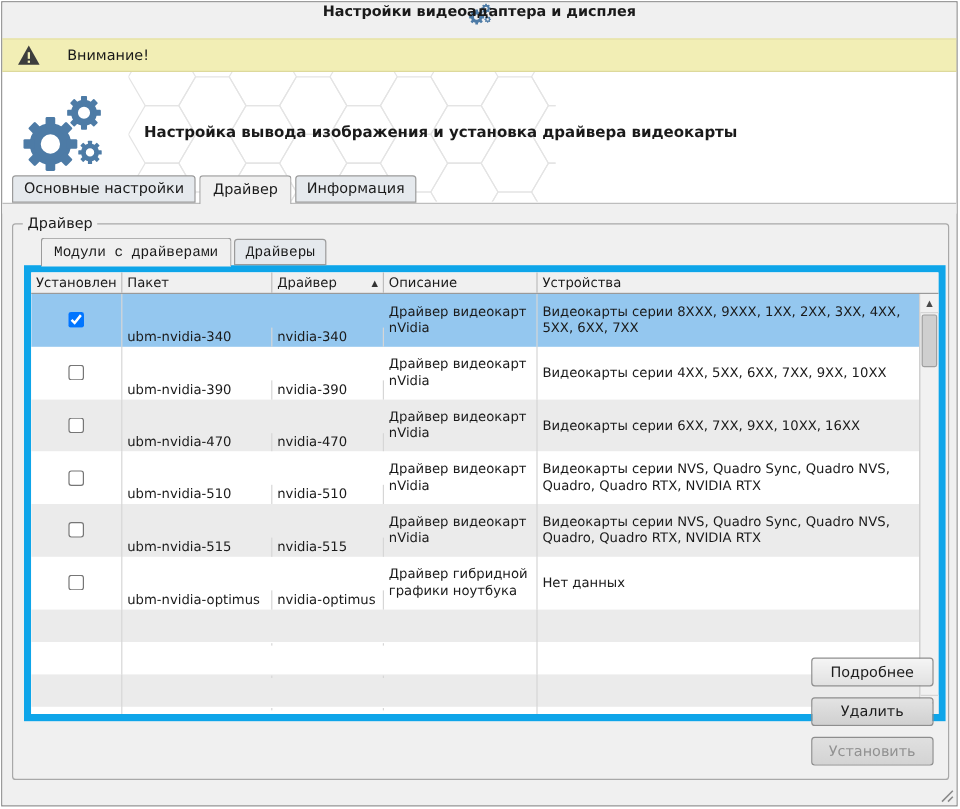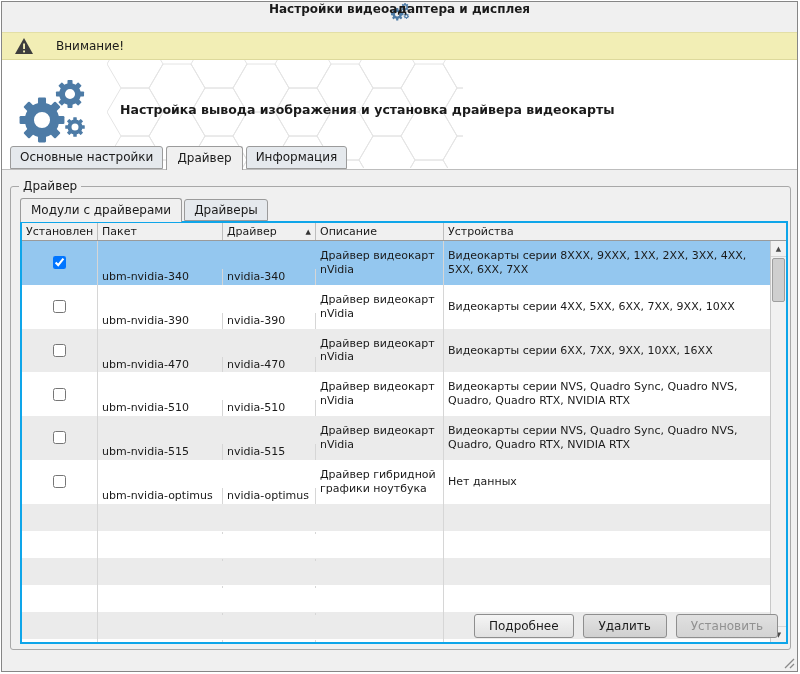--- a/index.html
+++ b/index.html
@@ -42,29 +42,29 @@
 
   
   .panel { position:absolute; top:167px; left:0; right:0; bottom:0;
     background:#f0f0f0; border-top:1px solid #bdbdbd; }
   .group { position:absolute; left:8px; top:16px; width:781px; height:464px;
     border:1px solid #a8a8a8; border-radius:3px; }
   .group-label { position:absolute; left:8px; top:-8px; background:#f0f0f0;
     padding:0 4px; line-height:14px; }
 
   
-  .subtabbar { position:absolute; left:9px; top:11px; height:23px; display:flex;
-    align-items:flex-end; z-index:5; }
+  .subtabbar { position:absolute; left:23px; top:11px; height:23px; display:flex;
+    align-items:flex-end; z-index:5;font-family:Liberation Mono, monospace; }
   .subtab { padding:3px 9px; background:#e5e9ed; border:1px solid #9b9b9b;
     border-radius:3px 3px 0 0; margin-right:2px; white-space:nowrap; cursor:default; }
   .subtab.active { background:#f0f0f0; padding:4px 10px 5px; margin-bottom:-1px; border-bottom:none; z-index:6; }
 
   
-  .tablewrap { position:absolute; left:9px; top:34px; width:768px; height:423px;
-    border:2px solid #0ea5e9; background:#fff;padding-left:48px; }
+  .tablewrap { position:absolute; left:9px; top:34px; width:768px; height:380px;
+    border:6px solid #0ea5e9; background:#fff;padding-left:48px; }
   .thead { position:absolute; top:0; left:0; right:0; height:18px; background:#f0f0f0;
     border-bottom:1px solid #9a9a9a; display:flex; z-index:2; }
   .th { display:flex; align-items:center; padding:1px 4px; font-size:11px;
     border-right:1px solid #bdbdbd; overflow:hidden; white-space:nowrap; }
   .sort { margin-left:auto; font-size:7px; color:#333; padding-left:4px; }
   .c-installed { width:76px; }
   .c-package   { width:125px; }
   .c-driver    { width:93px; }
   .c-desc      { width:128px; }
   .c-devices   { flex:1; border-right:none !important; }
@@ -85,21 +85,21 @@
     background:#f1f1f1; border-left:1px solid #c8c8c8; }
   .sb-up, .sb-down { position:absolute; left:0; right:0; height:16px;
     display:flex; align-items:center; justify-content:center;
     font-size:7px; color:#4a4a4a; background:#f1f1f1; }
   .sb-up { top:0; border-bottom:1px solid #d6d6d6; }
   .sb-down { bottom:0; border-top:1px solid #d6d6d6; }
   .sb-thumb { position:absolute; top:17px; left:1px; right:1px; height:44px;
     background:#cfcfcf; border:1px solid #9e9e9e; border-radius:2px; }
 
   
-  .actions { position:absolute; right:12px; bottom:11px; display:flex; gap:9px; }
+  .actions { position:absolute; right:12px; bottom:11px; display:flex; gap:9px;flex-direction:column; }
   .btn { height:24px; min-width:84px; padding:0 14px; font-size:12px;
     font-family:inherit; color:#1c1c1c; border:1px solid #8e8e8e; border-radius:3px;
     background:linear-gradient(#f5f5f5,#e1e1e1); cursor:default; }
   .btn-mid { background:linear-gradient(#e3e3e3,#d0d0d0); }
   .btn:disabled { background:linear-gradient(#e0e0e0,#d3d3d3); color:#919191; }
 
   
   .grip { position:absolute; right:2px; bottom:2px; width:14px; height:14px; }
   .hidden-defs { position:absolute; width:0; height:0; }
 </style>

